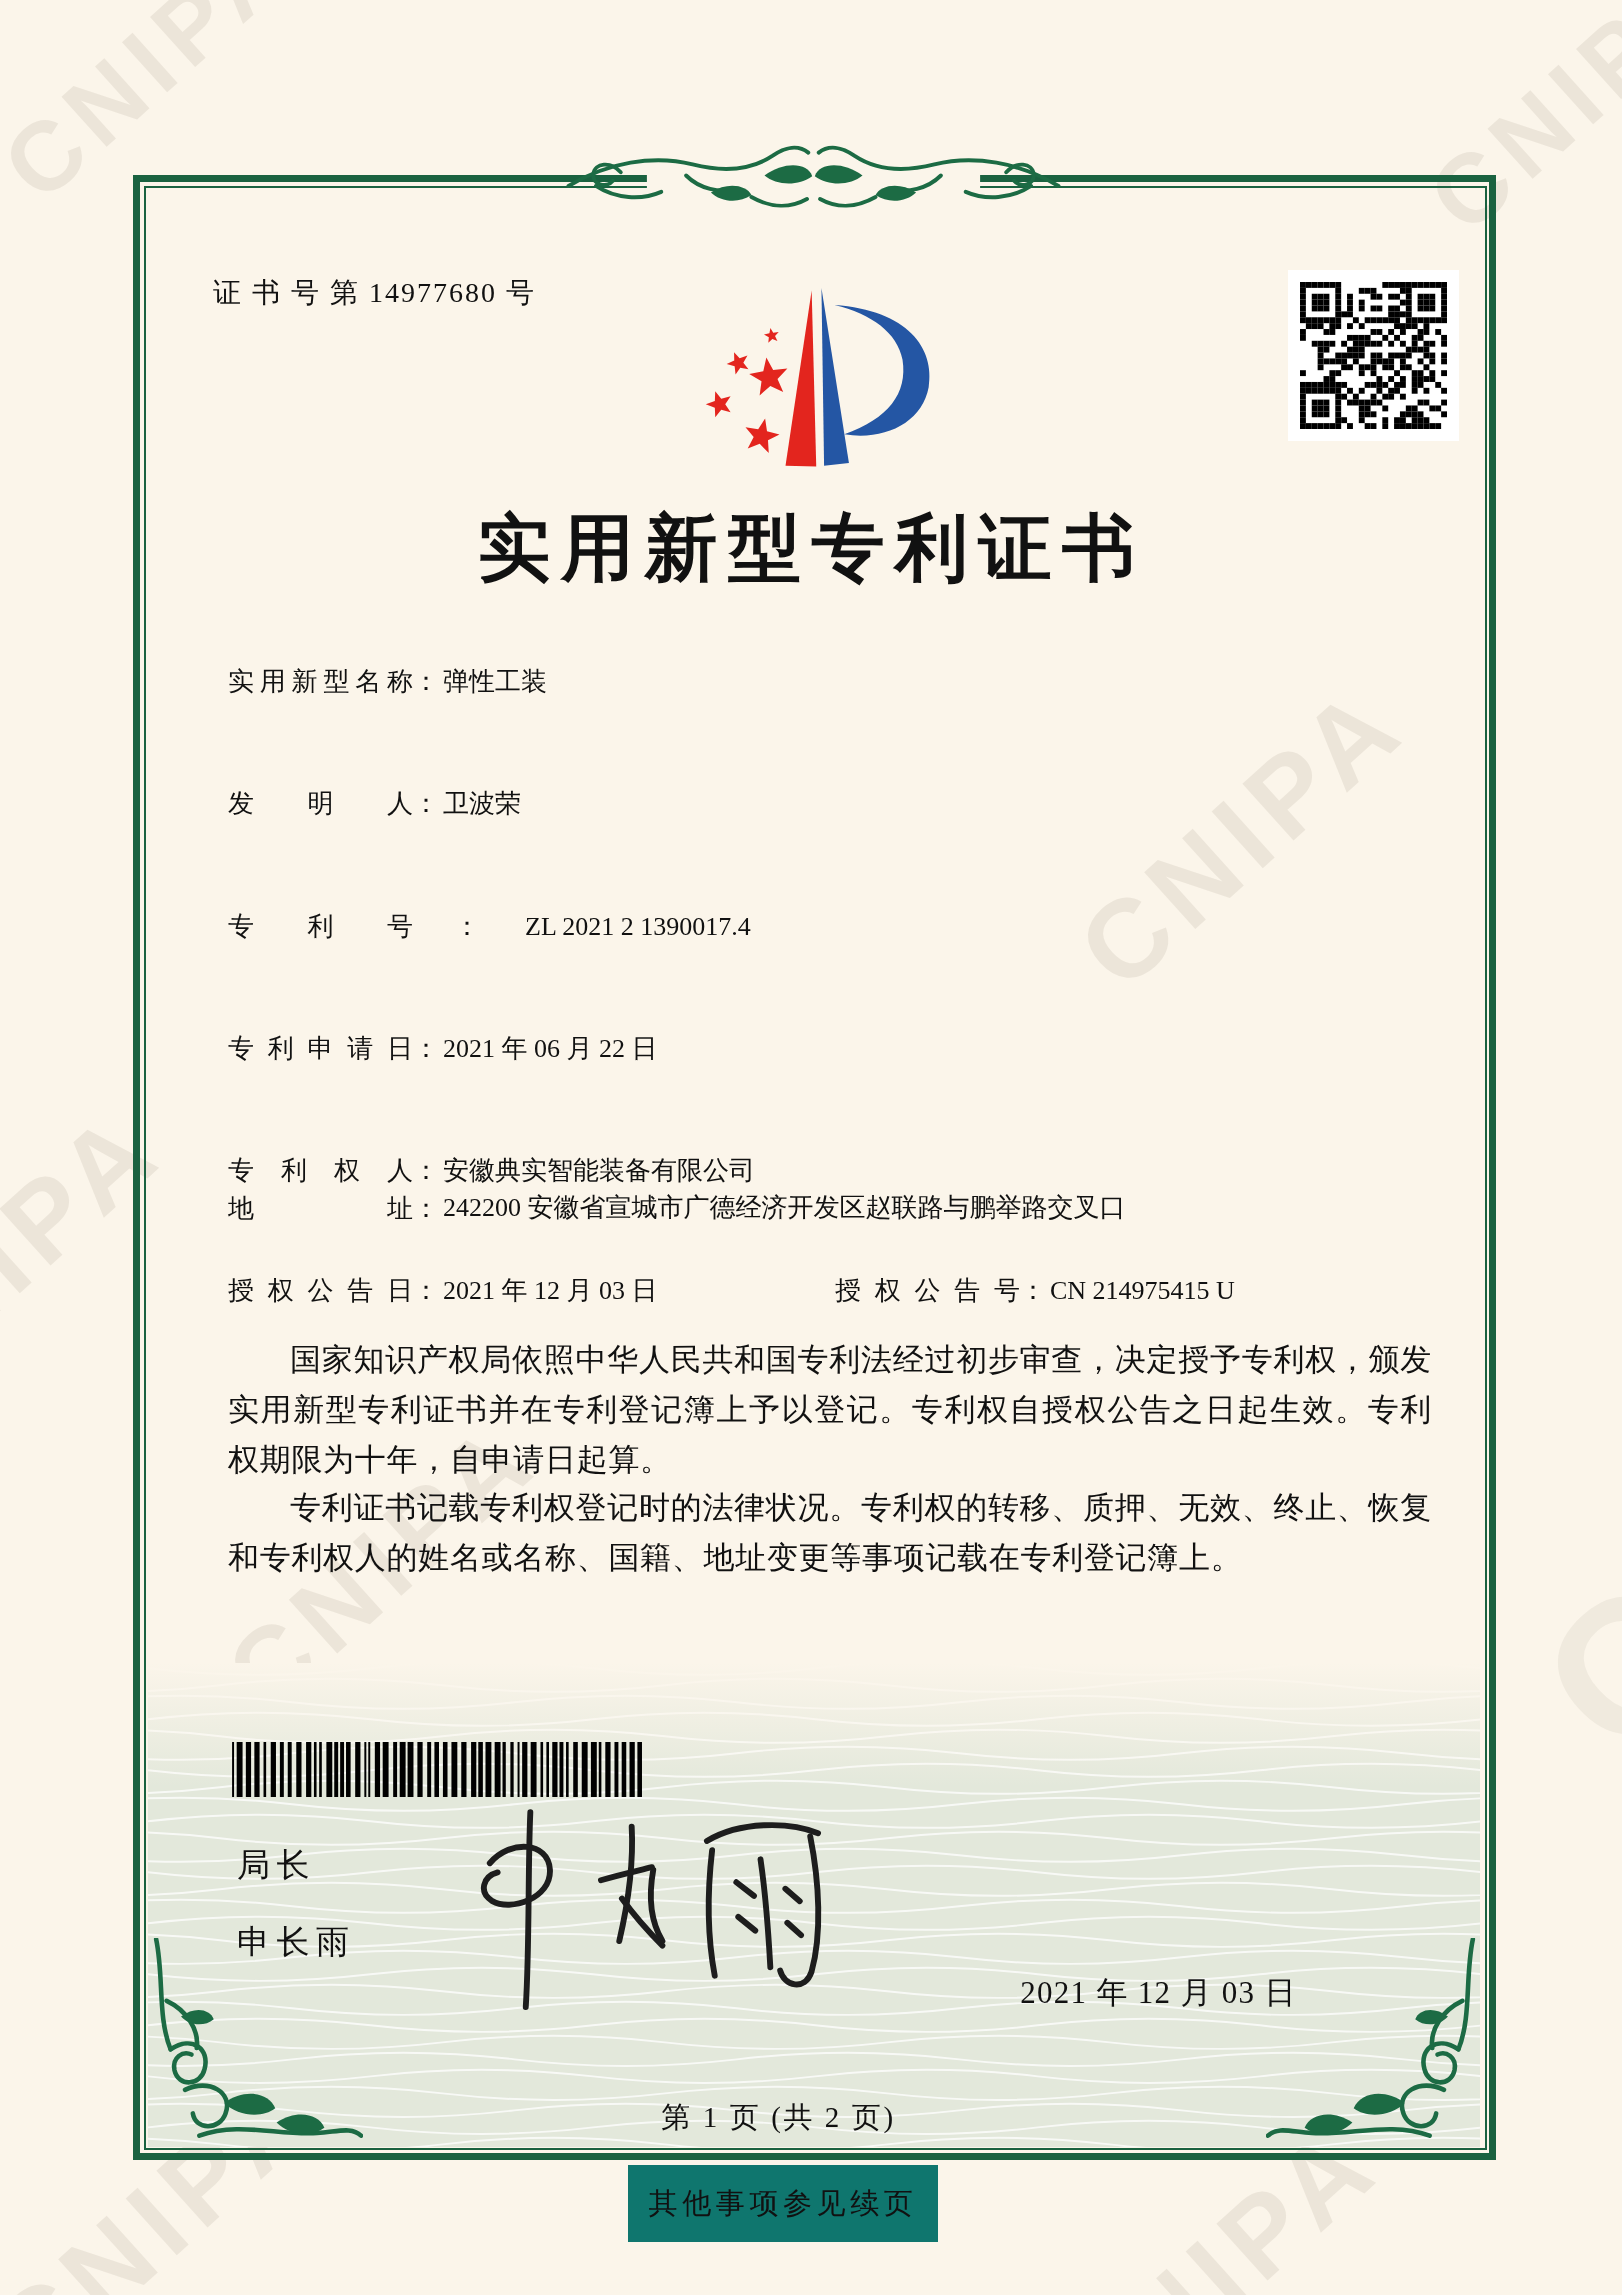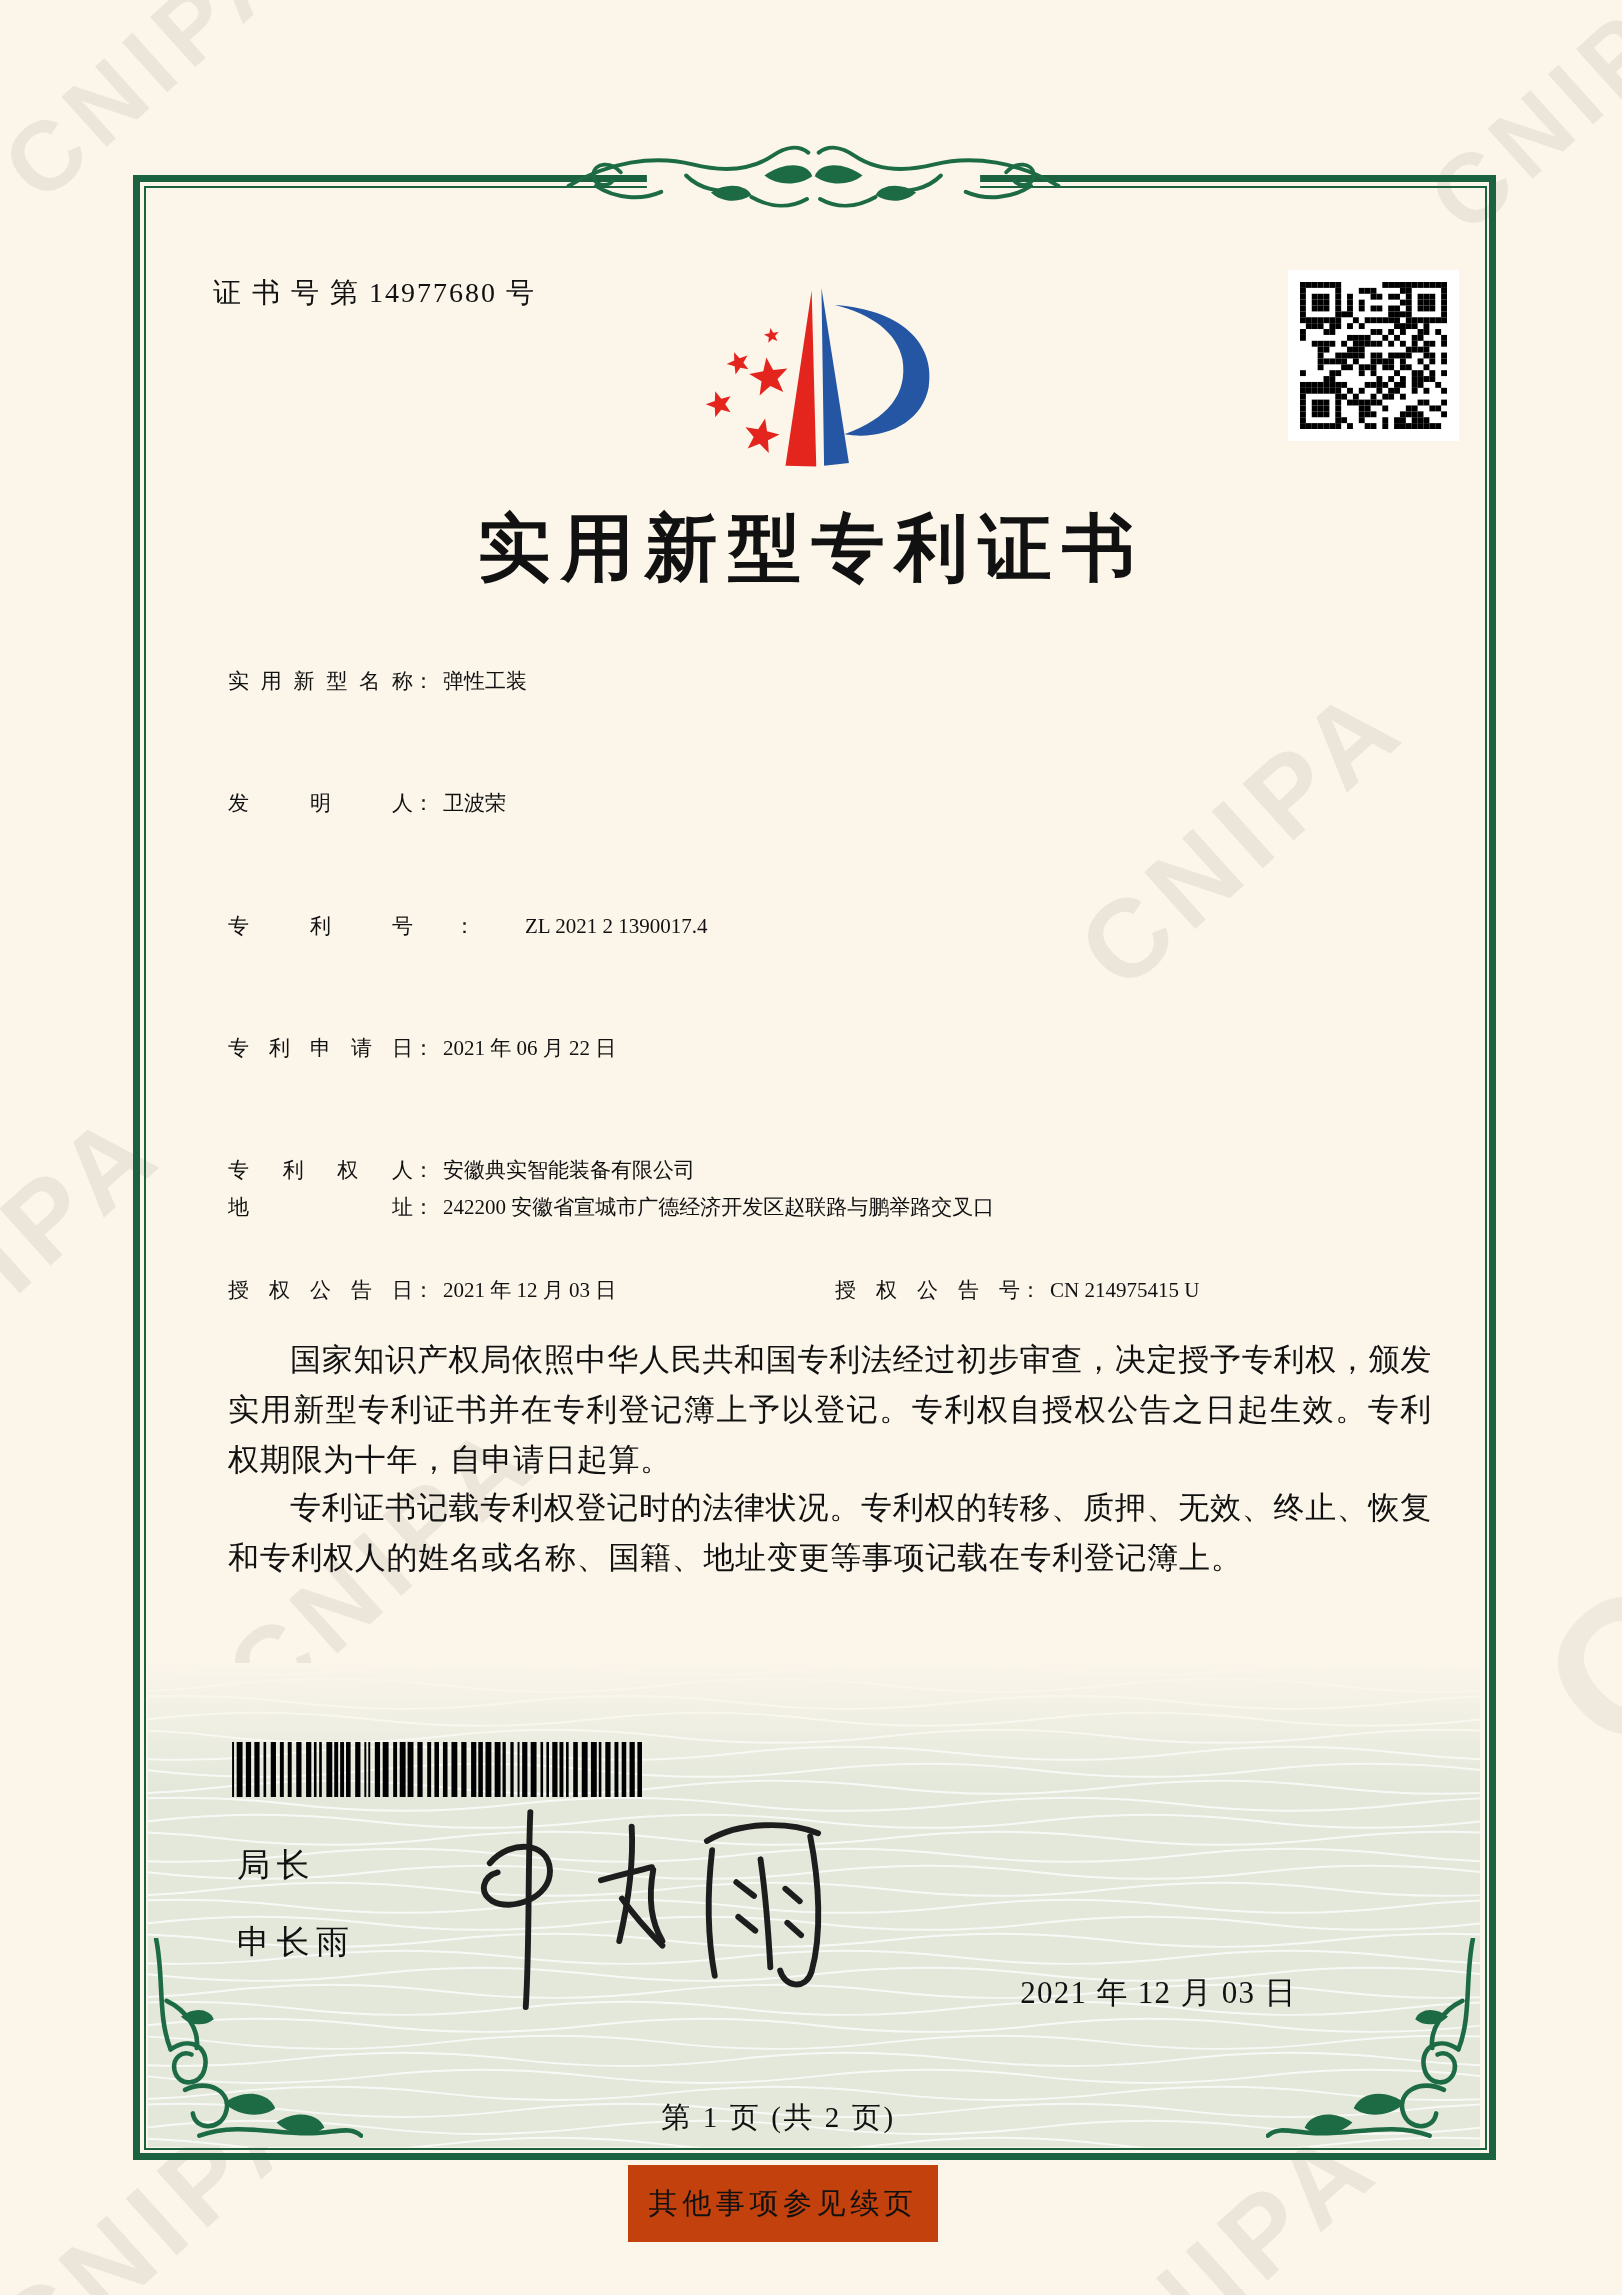--- a/index.html
+++ b/index.html
@@ -15,32 +15,32 @@
   .frame-inner{left:144px;top:186px;width:1339px;height:1960px;border:2px solid #1a6240;z-index:2;}
   
   #wave-band{left:148px;top:1663px;width:1332px;height:484px;z-index:2;background:#e3e8db;overflow:hidden;}
   #wave-fade{left:148px;top:1663px;width:1332px;height:124px;z-index:2;
              background:linear-gradient(180deg,#fbf5ea 0%,rgba(251,245,234,0) 100%);}
   .content{z-index:3;}
   .orn{z-index:4;}
   
   .certno{left:213px;top:274px;font-size:28px;letter-spacing:2px;}
   .title{left:0;width:1623px;top:500px;text-align:center;font-size:73px;font-weight:700;letter-spacing:10.5px;}
-  .field{display:flex;align-items:center;left:228px;font-size:21px;line-height:41px;}
+  .field{display:flex;align-items:flex-end;left:228px;font-size:26px;line-height:41px;}
   .flabel{display:inline-block;width:185px;text-align:justify;text-align-last:justify;}
   .fcolon{display:inline-block;width:30px;}
   .fvalue{display:inline-block;}
   .addr .fvalue{width:782px;line-height:43px;}
   .grant2{left:835px;}
   .para{left:228px;width:1204px;font-size:31px;line-height:50px;text-align:justify;
         text-indent:2em;letter-spacing:0.7px;}
   .sig-label{left:237px;font-size:33px;letter-spacing:6.5px;}
   .issue-date{left:1008px;top:1972px;width:301px;text-align:center;font-size:31px;letter-spacing:1.3px;}
   .page-info{left:0;top:2098px;width:1557px;text-align:center;font-size:29px;letter-spacing:2.6px;z-index:3;}
-  .note-box{left:628px;top:2165px;width:310px;height:77px;background:#c2410c;z-index:3;
+  .note-box{left:628px;top:2165px;width:310px;height:77px;background:#0f766e;z-index:3;
             display:flex;align-items:center;justify-content:center;}
   .note-box span{font-size:29px;letter-spacing:4.6px;}
   .qr-patch{left:1288px;top:270px;width:171px;height:171px;background:#fff;}
 </style>
 </head>
 <body>
 
 <div class="page">
 
   <div id="wm-layer">

